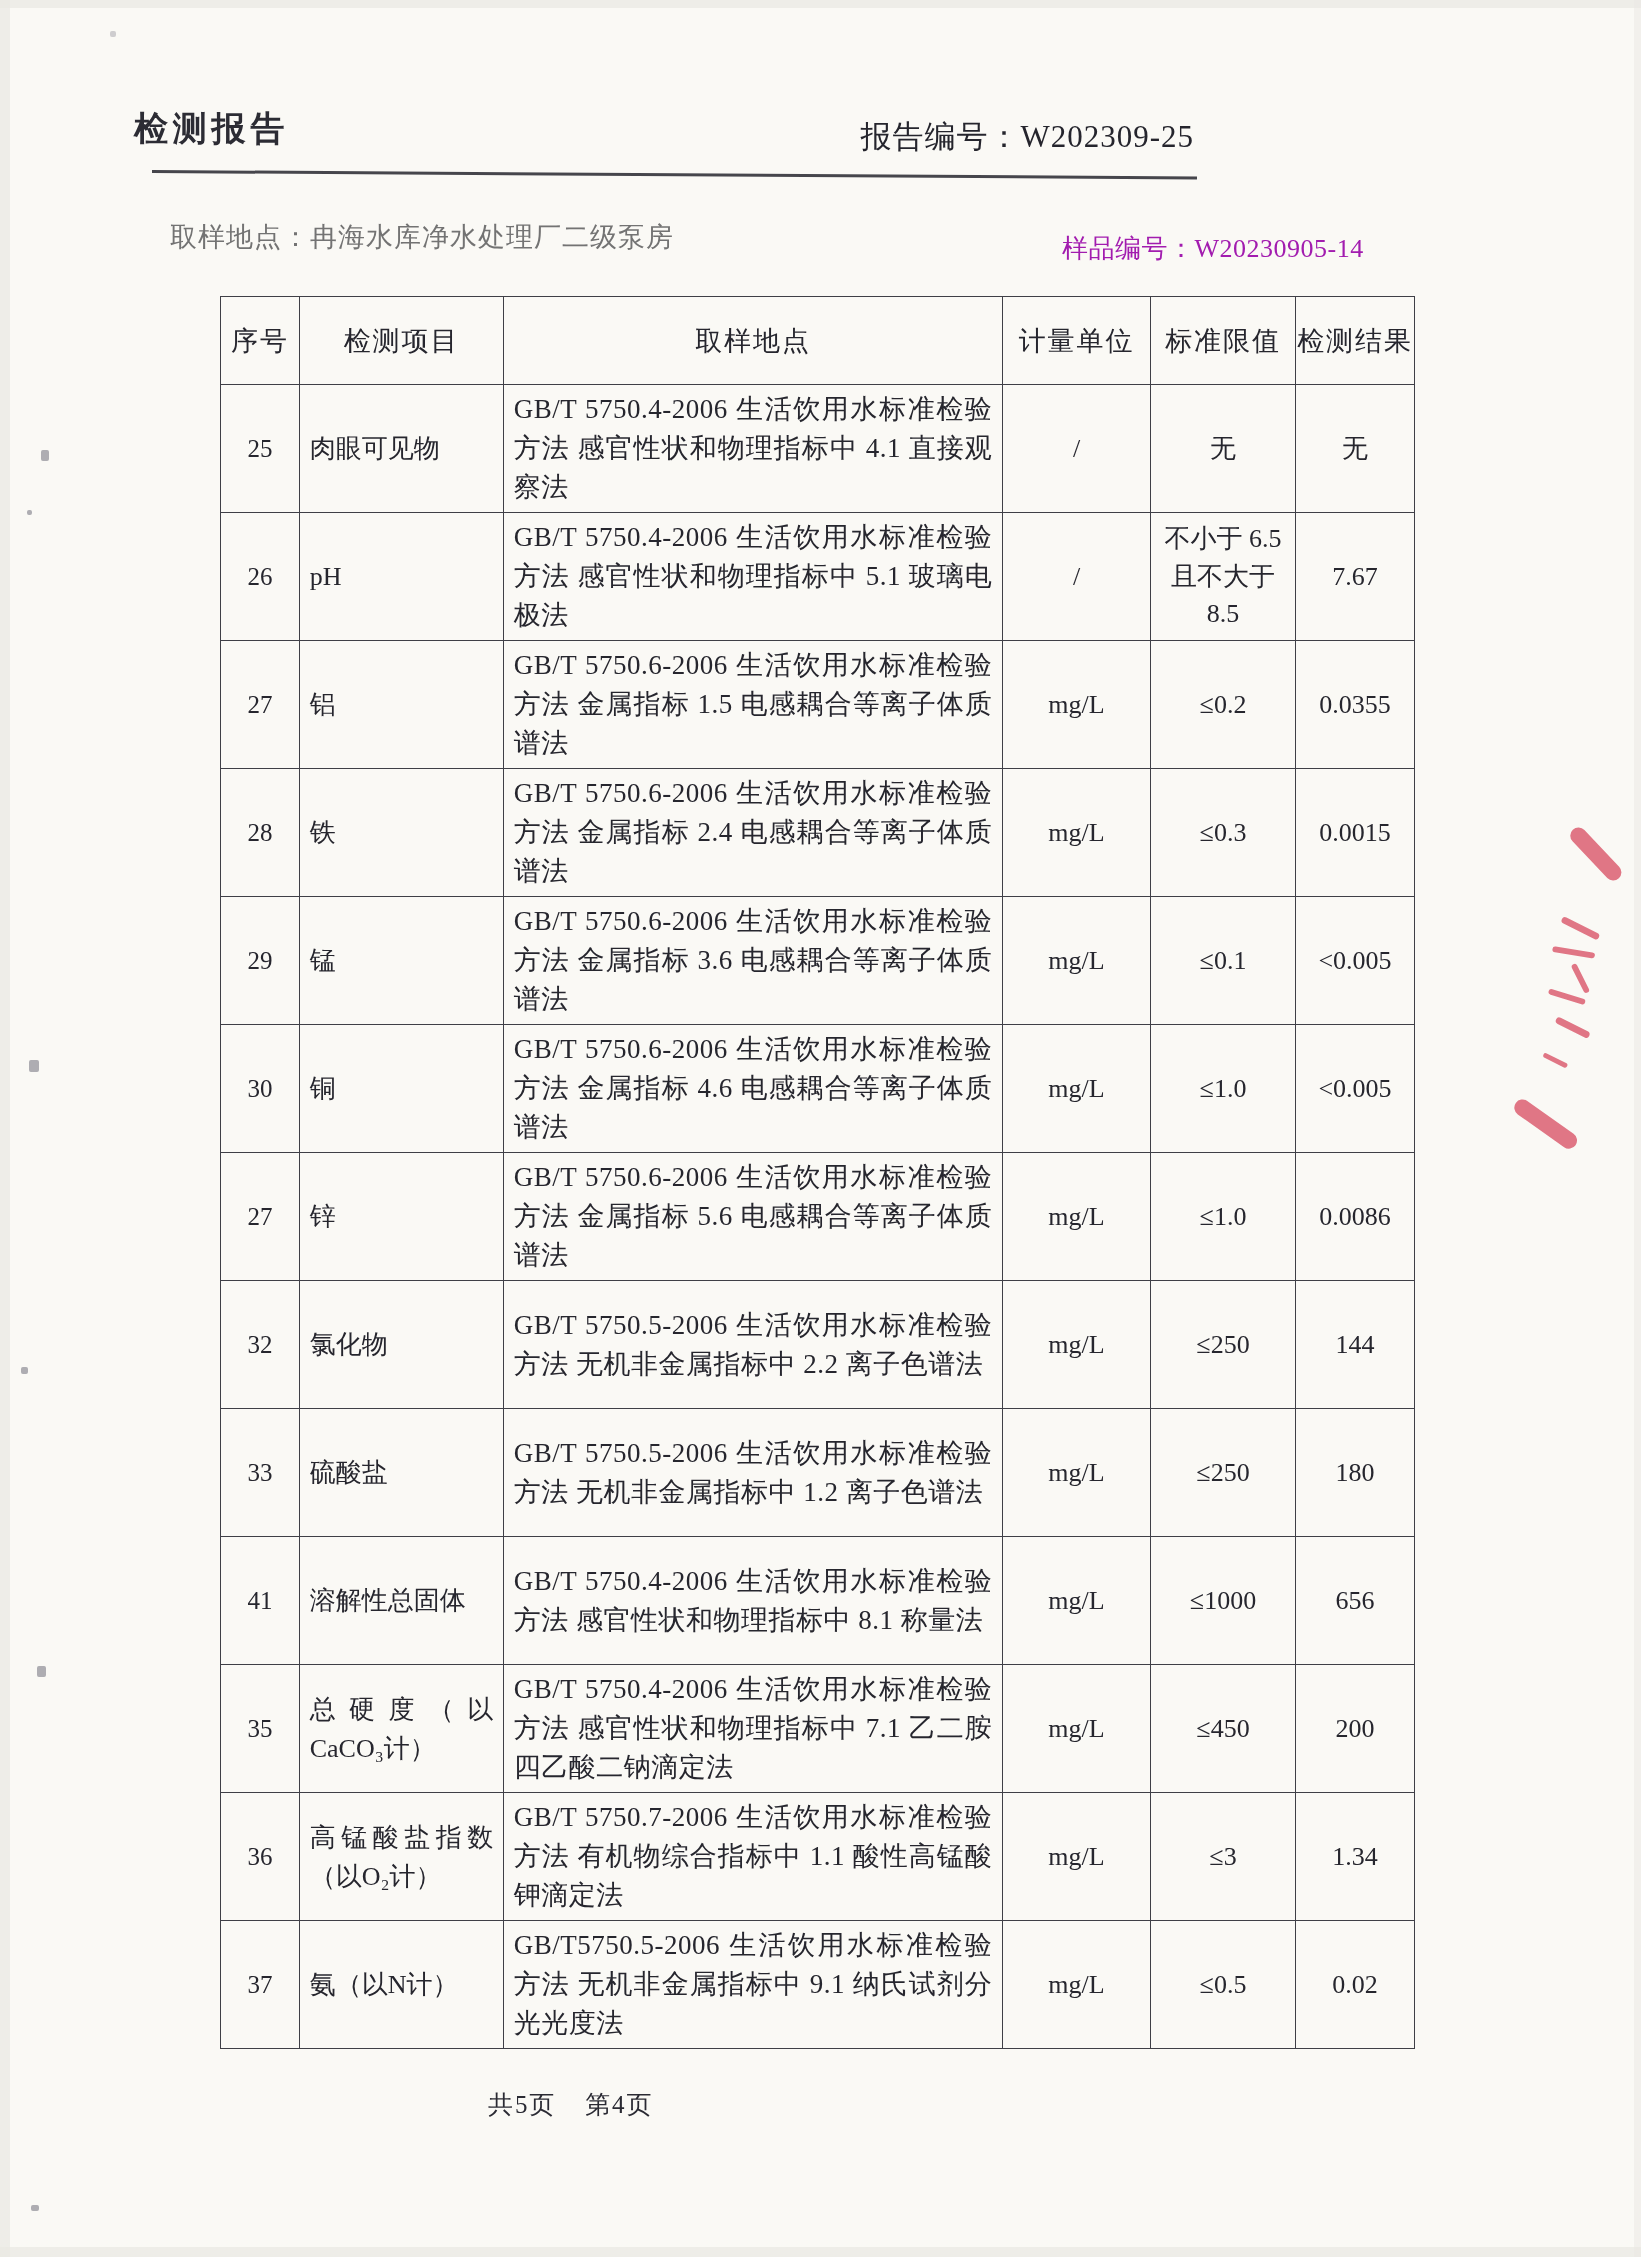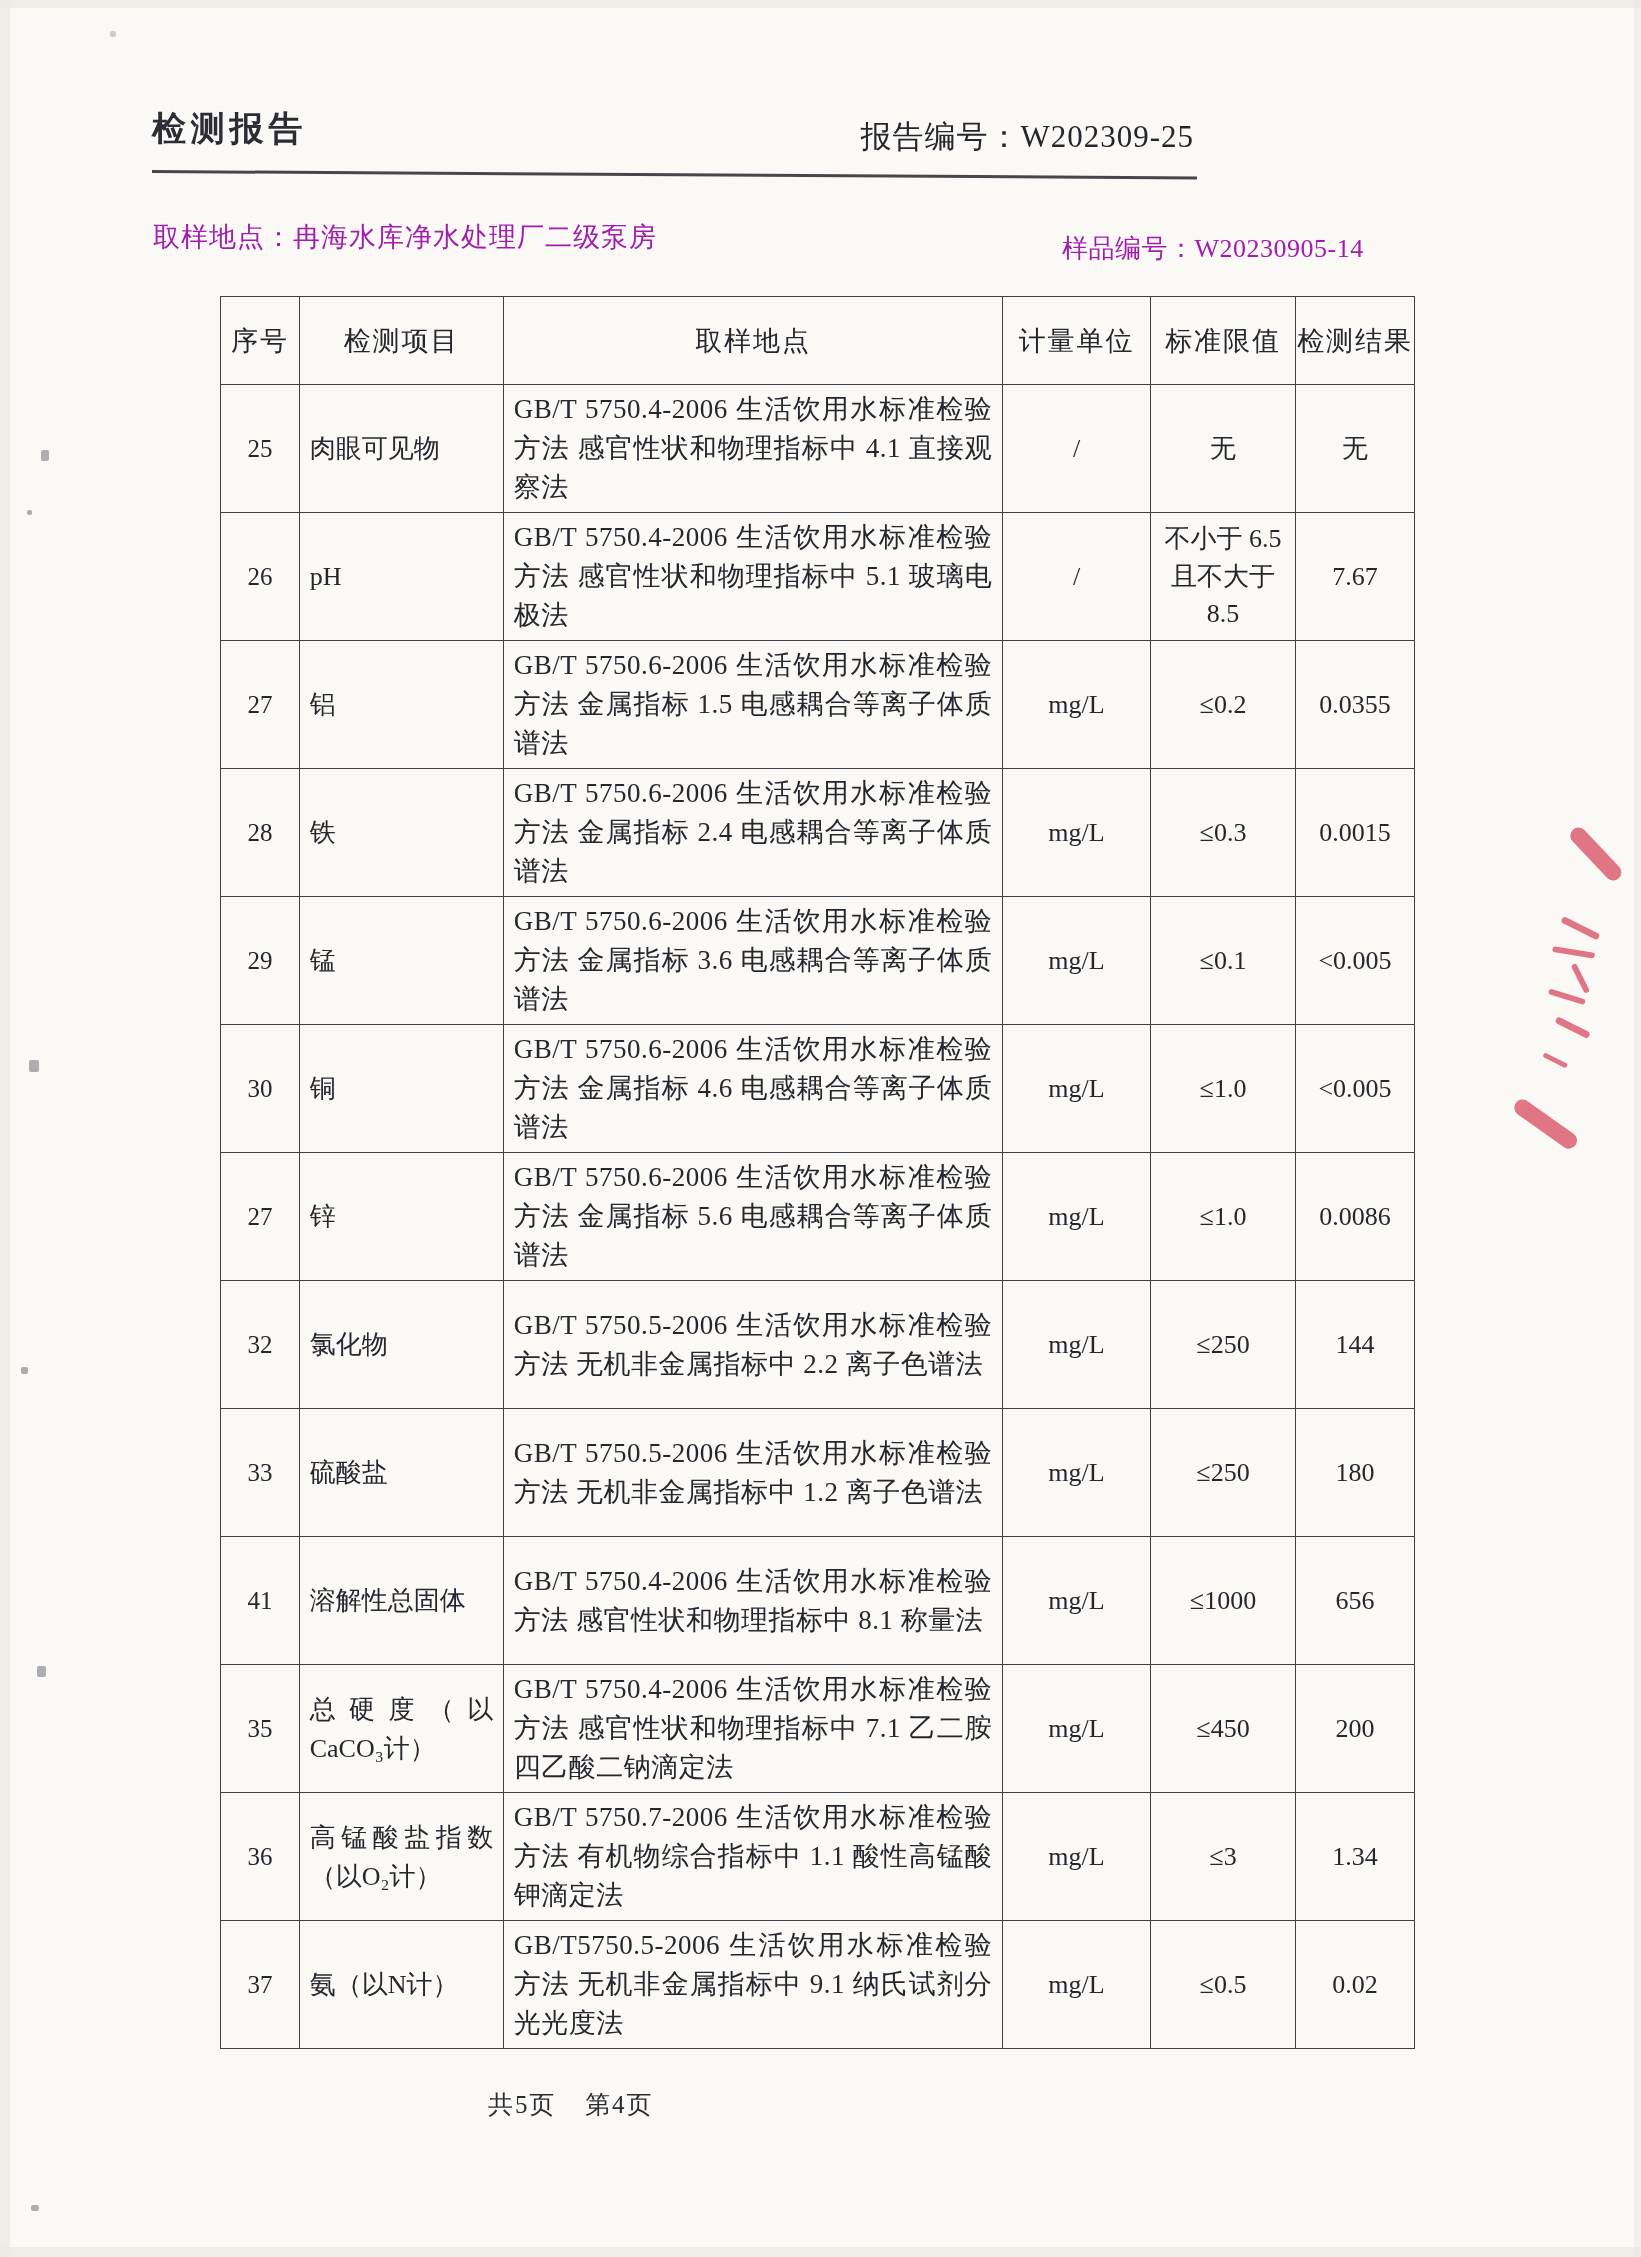--- a/index.html
+++ b/index.html
@@ -12,35 +12,35 @@
   .page{position:absolute;inset:0;}
   
   .edge{position:absolute;background:#e9e8e3;opacity:.75;}
   .edge.top{left:0;top:0;width:100%;height:7.7px;}
   .edge.left{left:0;top:0;width:9.7px;height:100%;}
   .edge.right{right:0;top:0;width:6.8px;height:100%;opacity:.5;}
   .edge.bottom{left:0;bottom:0;width:100%;height:9.7px;}
   .speck{position:absolute;background:#8d8d95;border-radius:1.9px;opacity:.7;}
 
   .title{
-    position:absolute;left:152px;top:106px;
+    position:absolute;left:134px;top:106px;
     font-family:"Liberation Sans","DejaVu Sans",sans-serif;
     font-size:34px;font-weight:600;letter-spacing:4.8px;color:#2c2c34;
   }
   .report-no{
     position:absolute;right:447px;top:116px;
     font-size:31px;letter-spacing:1px;color:#25252d;white-space:nowrap;
   }
   .rule{
     position:absolute;left:152px;top:170px;width:1045px;height:2.9px;
     background:#46464c;transform:rotate(.35deg);transform-origin:left center;
   }
   .sampling{
-    position:absolute;left:153px;top:219px;
-    font-size:27px;letter-spacing:1px;color:#a21caf;white-space:nowrap;
+    position:absolute;left:170px;top:219px;
+    font-size:27px;letter-spacing:1px;color:#737373;white-space:nowrap;
   }
   .sample-no{
     position:absolute;left:1062px;top:231px;
     font-size:26px;letter-spacing:0.5px;color:#a21caf;white-space:nowrap;
   }
 
   table.report{
     position:absolute;left:193px;top:296px;width:1193px;
     border-collapse:collapse;table-layout:fixed;
     background:transparent;

